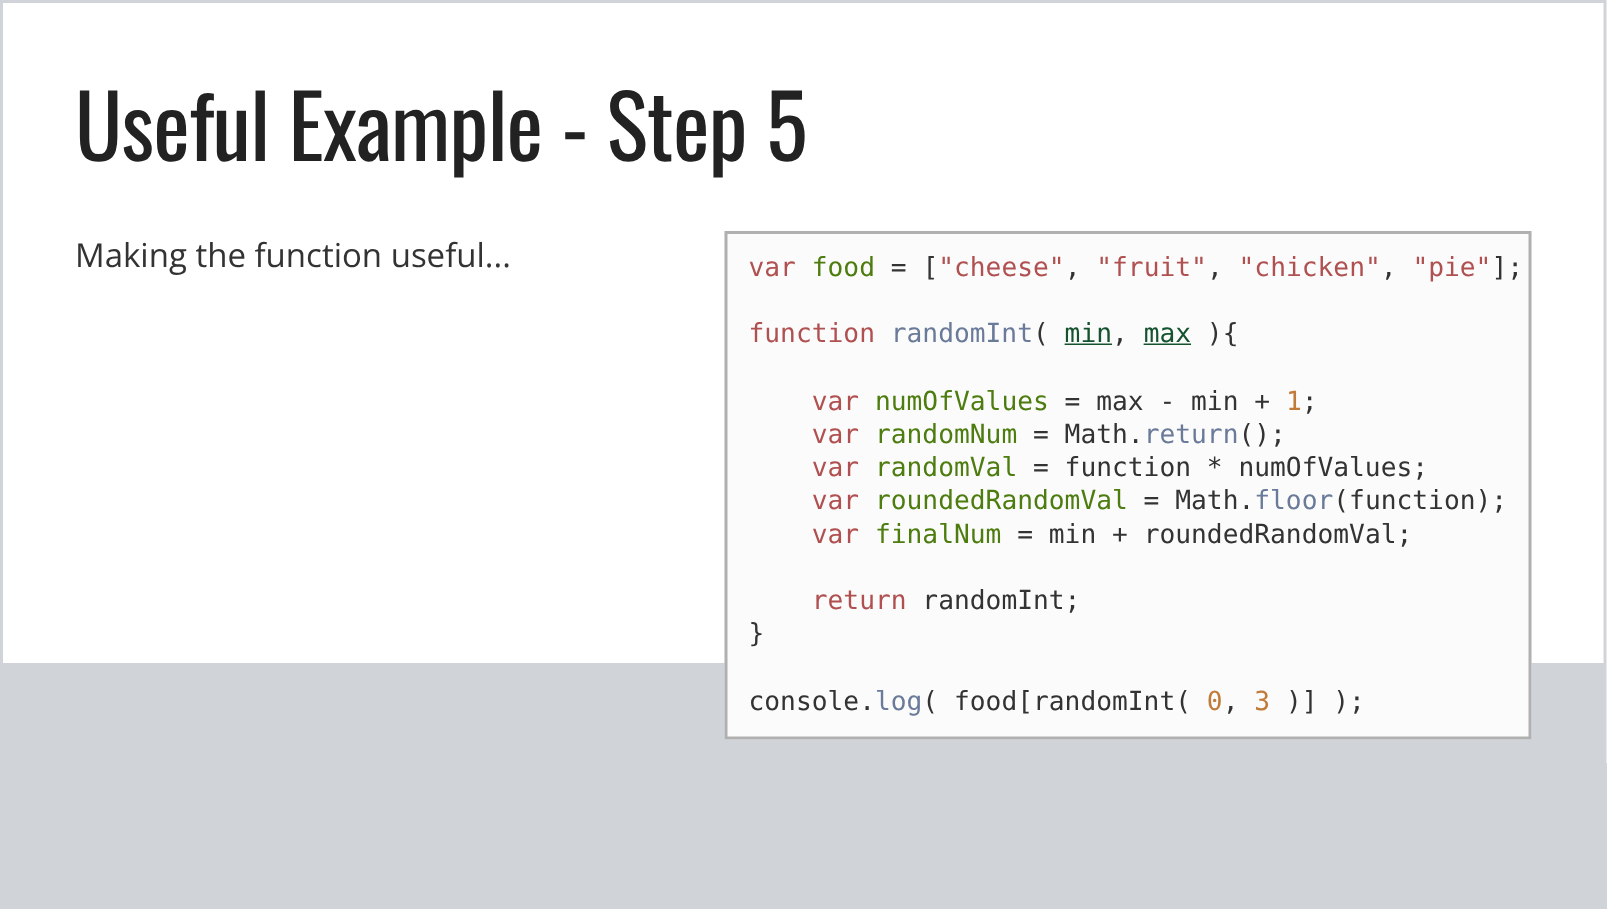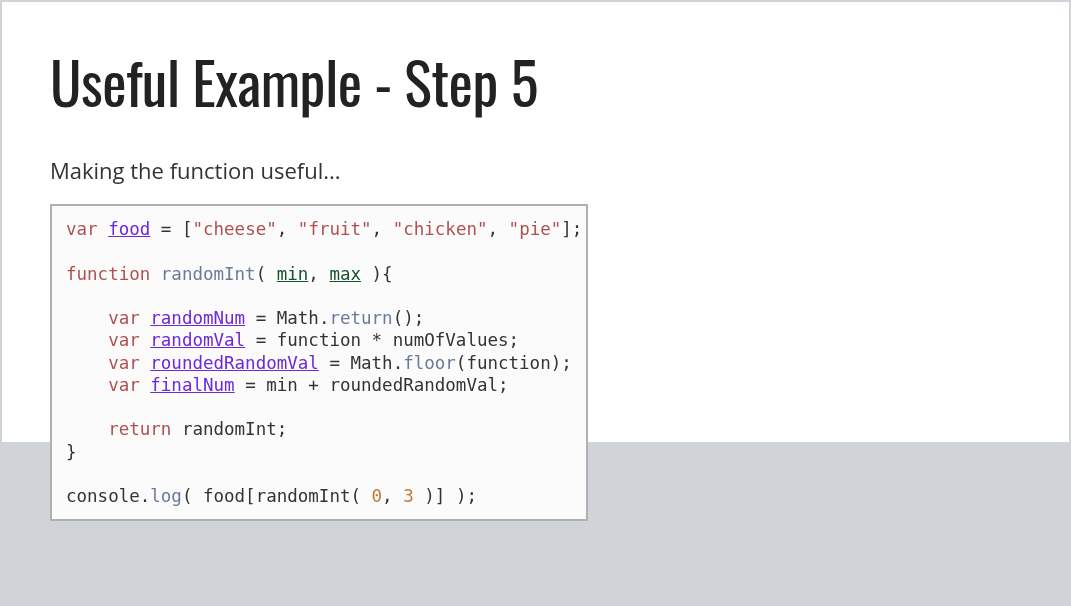--- a/index.html
+++ b/index.html
@@ -27,21 +27,20 @@
       color: #222;
       letter-spacing: -0.5px;
       font-stretch: condensed;
       line-height: 1.1;
       margin-bottom: 40px;
     }
     .content-row {
       display: flex;
       align-items: flex-start;
       gap: 20px;
-      flex-direction: column;
     }
     .subtitle {
       font-size: 22px;
       color: #333;
       font-family: 'Open Sans', 'Segoe UI', Arial, sans-serif;
       width: 440px;
       padding-top: 2px;
       line-height: 1.3;
     }
     .code-block {
@@ -51,38 +50,39 @@
       font-family: 'Consolas', 'Menlo', 'Monaco', monospace;
       font-size: 17.5px;
       line-height: 1.27;
       color: #333;
       width: 538px;
     }
     .code-line { white-space: pre; }
     .tok-kw { color: #b05050; }
     .tok-fn { color: #6a7a99; }
     .tok-param { color: #14532d; text-decoration: underline; }
-    .tok-var { color: #6d28d9; text-decoration: underline; }
+    .tok-var { color: #4d7c0f; }
     .tok-str { color: #b05050; }
     .tok-num { color: #c07a3a; }
     .tok-method { color: #6a7a99; }
     .tok-plain { color: #333; }
   </style>
 </head>
 <body>
 
 <div class="slide">
   <h1 class="title">Useful Example - Step 5</h1>
   <div class="content-row">
     <div class="subtitle">Making the function useful...</div>
     <div class="code-block" id="code-block">
         <div class="code-line"><span class="tok-kw">var </span><span class="tok-var">food</span><span class="tok-plain"> = [</span><span class="tok-str">"cheese"</span><span class="tok-plain">, </span><span class="tok-str">"fruit"</span><span class="tok-plain">, </span><span class="tok-str">"chicken"</span><span class="tok-plain">, </span><span class="tok-str">"pie"</span><span class="tok-plain">];</span></div>
         <div class="code-line"><span class="tok-plain"> </span></div>
         <div class="code-line"><span class="tok-kw">function </span><span class="tok-fn">randomInt</span><span class="tok-plain">( </span><span class="tok-param">min</span><span class="tok-plain">, </span><span class="tok-param">max</span><span class="tok-plain"> ){</span></div>
         <div class="code-line"><span class="tok-plain"> </span></div>
+        <div class="code-line"><span class="tok-kw">    var </span><span class="tok-var">numOfValues</span><span class="tok-plain"> = max - min + </span><span class="tok-num">1</span><span class="tok-plain">;</span></div>
         <div class="code-line"><span class="tok-kw">    var </span><span class="tok-var">randomNum</span><span class="tok-plain"> = Math.</span><span class="tok-method">return</span><span class="tok-plain">();</span></div>
         <div class="code-line"><span class="tok-kw">    var </span><span class="tok-var">randomVal</span><span class="tok-plain"> = function * numOfValues;</span></div>
         <div class="code-line"><span class="tok-kw">    var </span><span class="tok-var">roundedRandomVal</span><span class="tok-plain"> = Math.</span><span class="tok-method">floor</span><span class="tok-plain">(function);</span></div>
         <div class="code-line"><span class="tok-kw">    var </span><span class="tok-var">finalNum</span><span class="tok-plain"> = min + roundedRandomVal;</span></div>
         <div class="code-line"><span class="tok-plain"> </span></div>
         <div class="code-line"><span class="tok-kw">    return </span><span class="tok-plain">randomInt;</span></div>
         <div class="code-line"><span class="tok-plain">}</span></div>
         <div class="code-line"><span class="tok-plain"> </span></div>
         <div class="code-line"><span class="tok-plain">console.</span><span class="tok-method">log</span><span class="tok-plain">( food[randomInt( </span><span class="tok-num">0</span><span class="tok-plain">, </span><span class="tok-num">3</span><span class="tok-plain"> )] );</span></div>
       </div>

